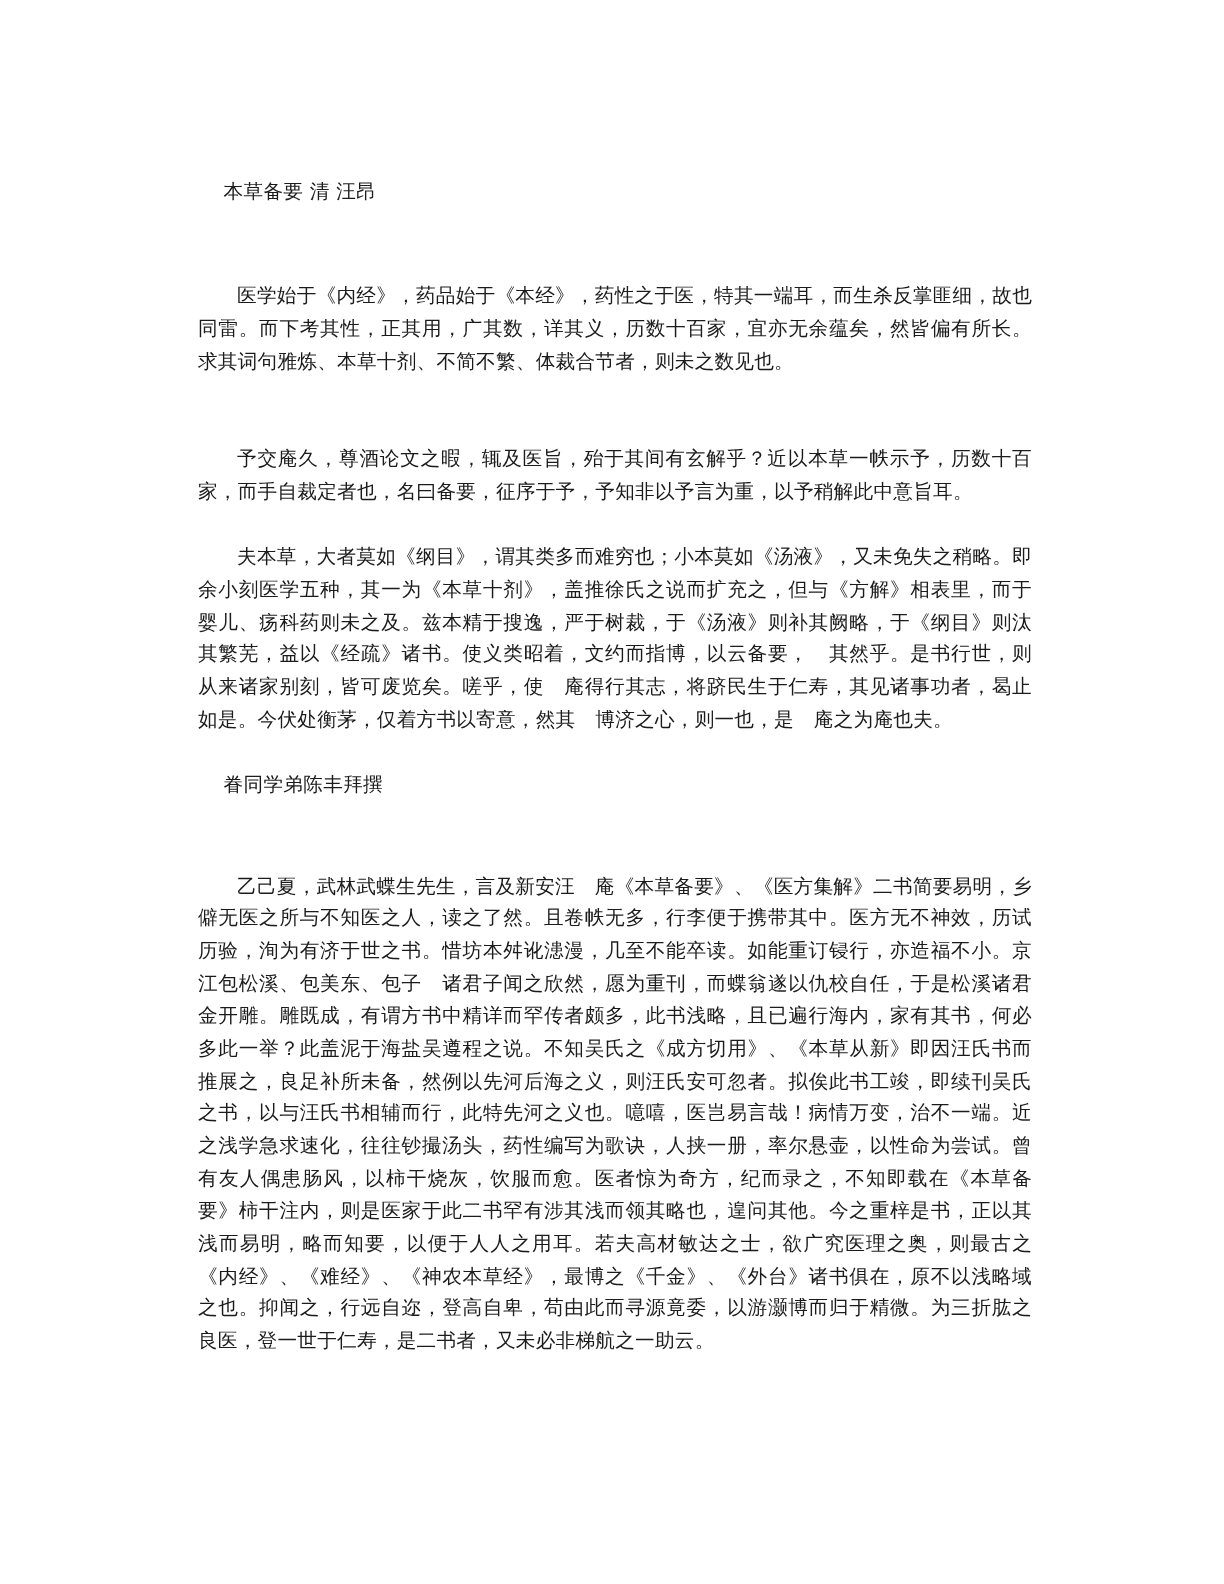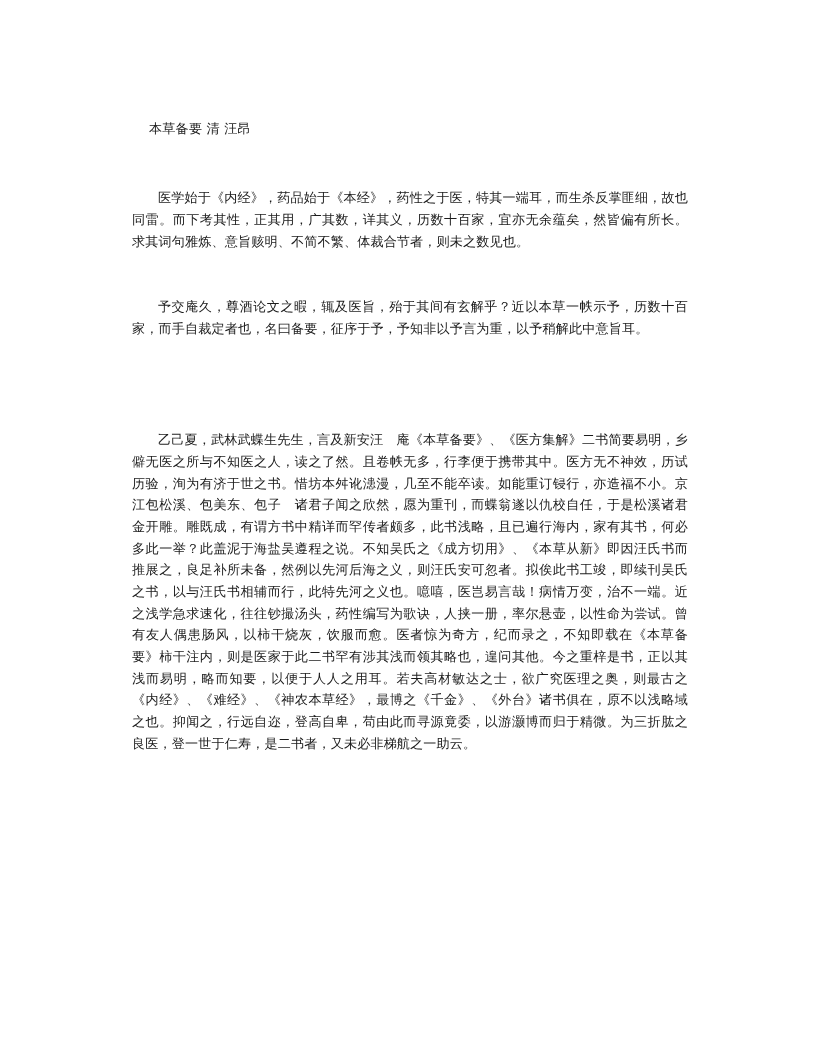--- a/index.html
+++ b/index.html
@@ -56,30 +56,32 @@
 <body>
 
 <div class="page">
   <div class="content">
 
     <div class="doc-title">本草备要 清 汪昂</div>
     <div class="gap-lg"></div>
 
     <div class="gap-md"></div>
 
-    <p class="para">医学始于《内经》，药品始于《本经》，药性之于医，特其一端耳，而生杀反掌匪细，故也同雷。而下考其性，正其用，广其数，详其义，历数十百家，宜亦无余蕴矣，然皆偏有所长。求其词句雅炼、意旨赅明、不简不繁、体裁合节者，则未之数见也。</p>
+    <p class="para">医学始于《内经》，药品始于《本经》，药性之于医，特其一端耳，而生杀反掌匪细，故也同雷。而下考其性，正其用，广其数，详其义，历数十百家，宜亦无余蕴矣，然皆偏有所长。求其词句雅炼、本草十剂、不简不繁、体裁合节者，则未之数见也。</p>
     <div class="gap-sm"></div>
 
     <div class="gap-sm"></div>
 
     <p class="para">予交庵久，尊酒论文之暇，辄及医旨，殆于其间有玄解乎？近以本草一帙示予，历数十百家，而手自裁定者也，名曰备要，征序于予，予知非以予言为重，以予稍解此中意旨耳。</p>
     <div class="gap-sm"></div>
 
+    <p class="para">夫本草，大者莫如《纲目》，谓其类多而难穷也；小本莫如《汤液》，又未免失之稍略。即余小刻医学五种，其一为《本草十剂》，盖推徐氏之说而扩充之，但与《方解》相表里，而于婴儿、疡科药则未之及。兹本精于搜逸，严于树裁，于《汤液》则补其阙略，于《纲目》则汰其繁芜，益以《经疏》诸书。使义类昭着，文约而指博，以云备要，　其然乎。是书行世，则从来诸家别刻，皆可废览矣。嗟乎，使　庵得行其志，将跻民生于仁寿，其见诸事功者，曷止如是。今伏处衡茅，仅着方书以寄意，然其　博济之心，则一也，是　庵之为庵也夫。</p>
     <div class="gap-sm"></div>
 
+    <div class="signature">眷同学弟陈丰拜撰</div>
     <div class="gap-md"></div>
 
     <div class="gap-md"></div>
 
     <p class="para">乙己夏，武林武蝶生先生，言及新安汪　庵《本草备要》、《医方集解》二书简要易明，乡僻无医之所与不知医之人，读之了然。且卷帙无多，行李便于携带其中。医方无不神效，历试历验，洵为有济于世之书。惜坊本舛讹漶漫，几至不能卒读。如能重订锓行，亦造福不小。京江包松溪、包美东、包子　诸君子闻之欣然，愿为重刊，而蝶翁遂以仇校自任，于是松溪诸君　金开雕。雕既成，有谓方书中精详而罕传者颇多，此书浅略，且已遍行海内，家有其书，何必多此一举？此盖泥于海盐吴遵程之说。不知吴氏之《成方切用》、《本草从新》即因汪氏书而推展之，良足补所未备，然例以先河后海之义，则汪氏安可忽者。拟俟此书工竣，即续刊吴氏之书，以与汪氏书相辅而行，此特先河之义也。噫嘻，医岂易言哉！病情万变，治不一端。近之浅学急求速化，往往钞撮汤头，药性编写为歌诀，人挟一册，率尔悬壶，以性命为尝试。曾有友人偶患肠风，以柿干烧灰，饮服而愈。医者惊为奇方，纪而录之，不知即载在《本草备要》柿干注内，则是医家于此二书罕有涉其浅而领其略也，遑问其他。今之重梓是书，正以其浅而易明，略而知要，以便于人人之用耳。若夫高材敏达之士，欲广究医理之奥，则最古之《内经》、《难经》、《神农本草经》，最博之《千金》、《外台》诸书俱在，原不以浅略域之也。抑闻之，行远自迩，登高自卑，苟由此而寻源竟委，以游灏博而归于精微。为三折肱之良医，登一世于仁寿，是二书者，又未必非梯航之一助云。</p>
     <div class="gap-sm"></div>
 
     <div class="gap-md"></div>
 
   </div>

